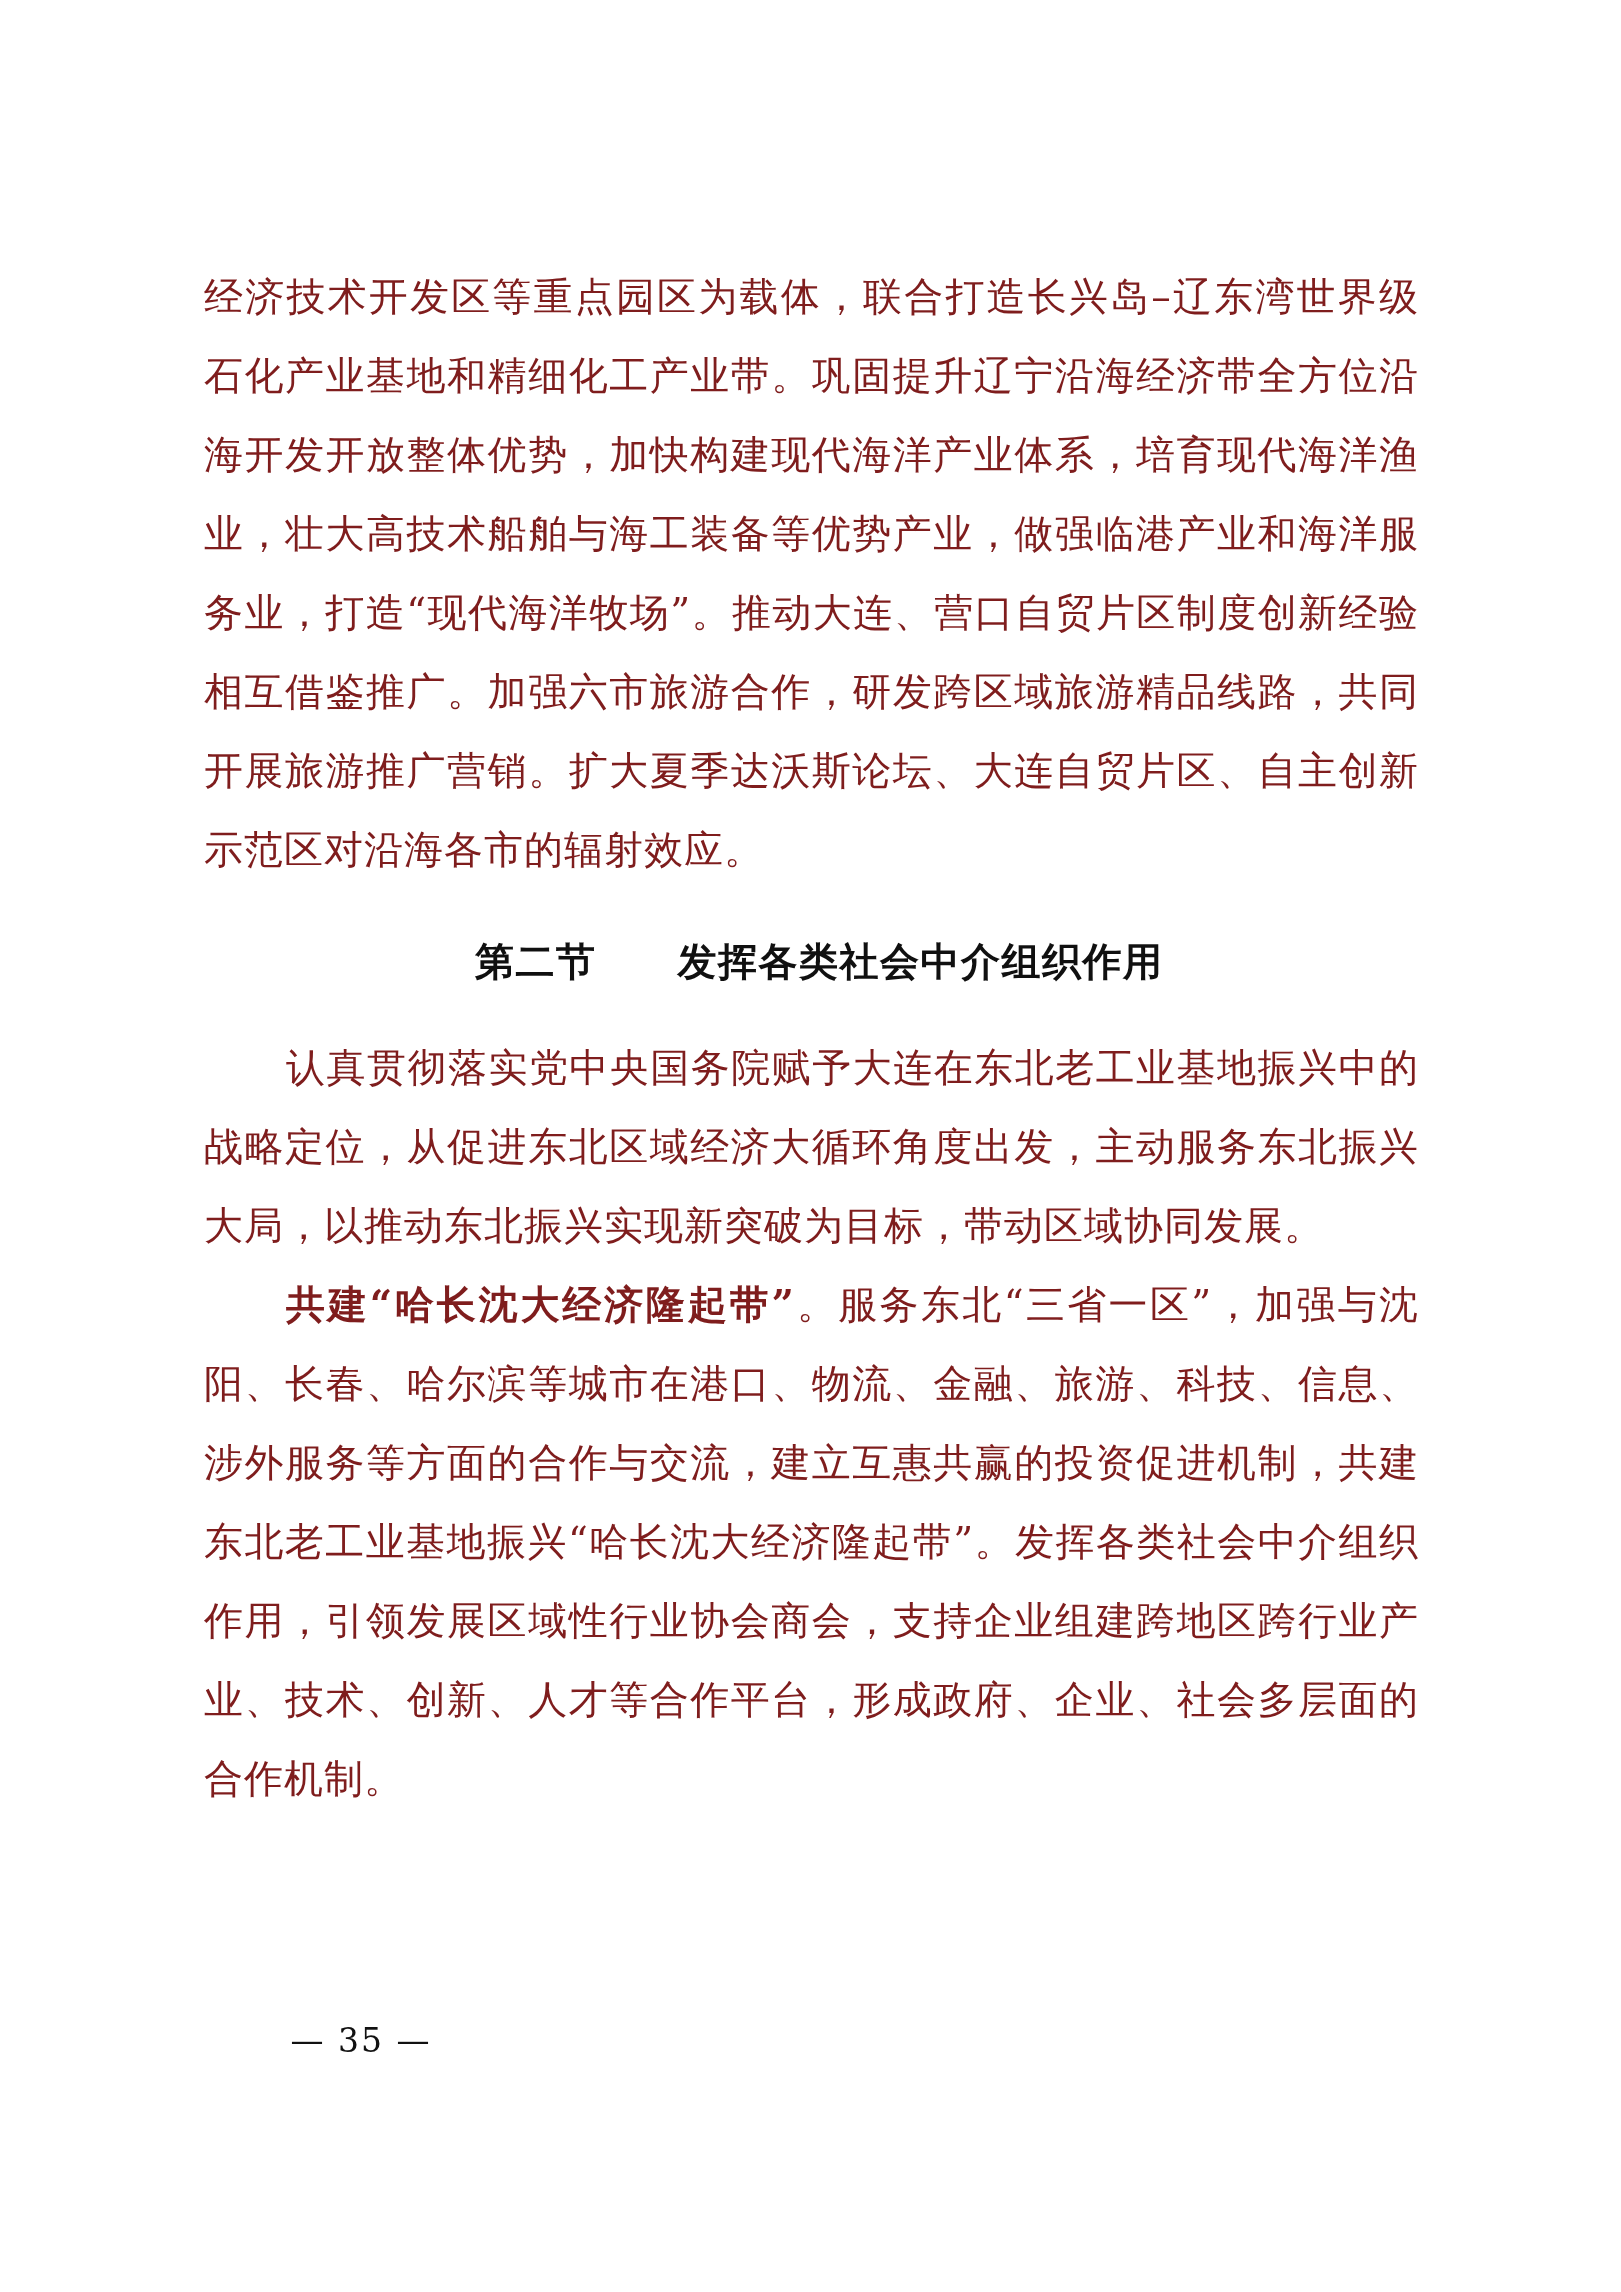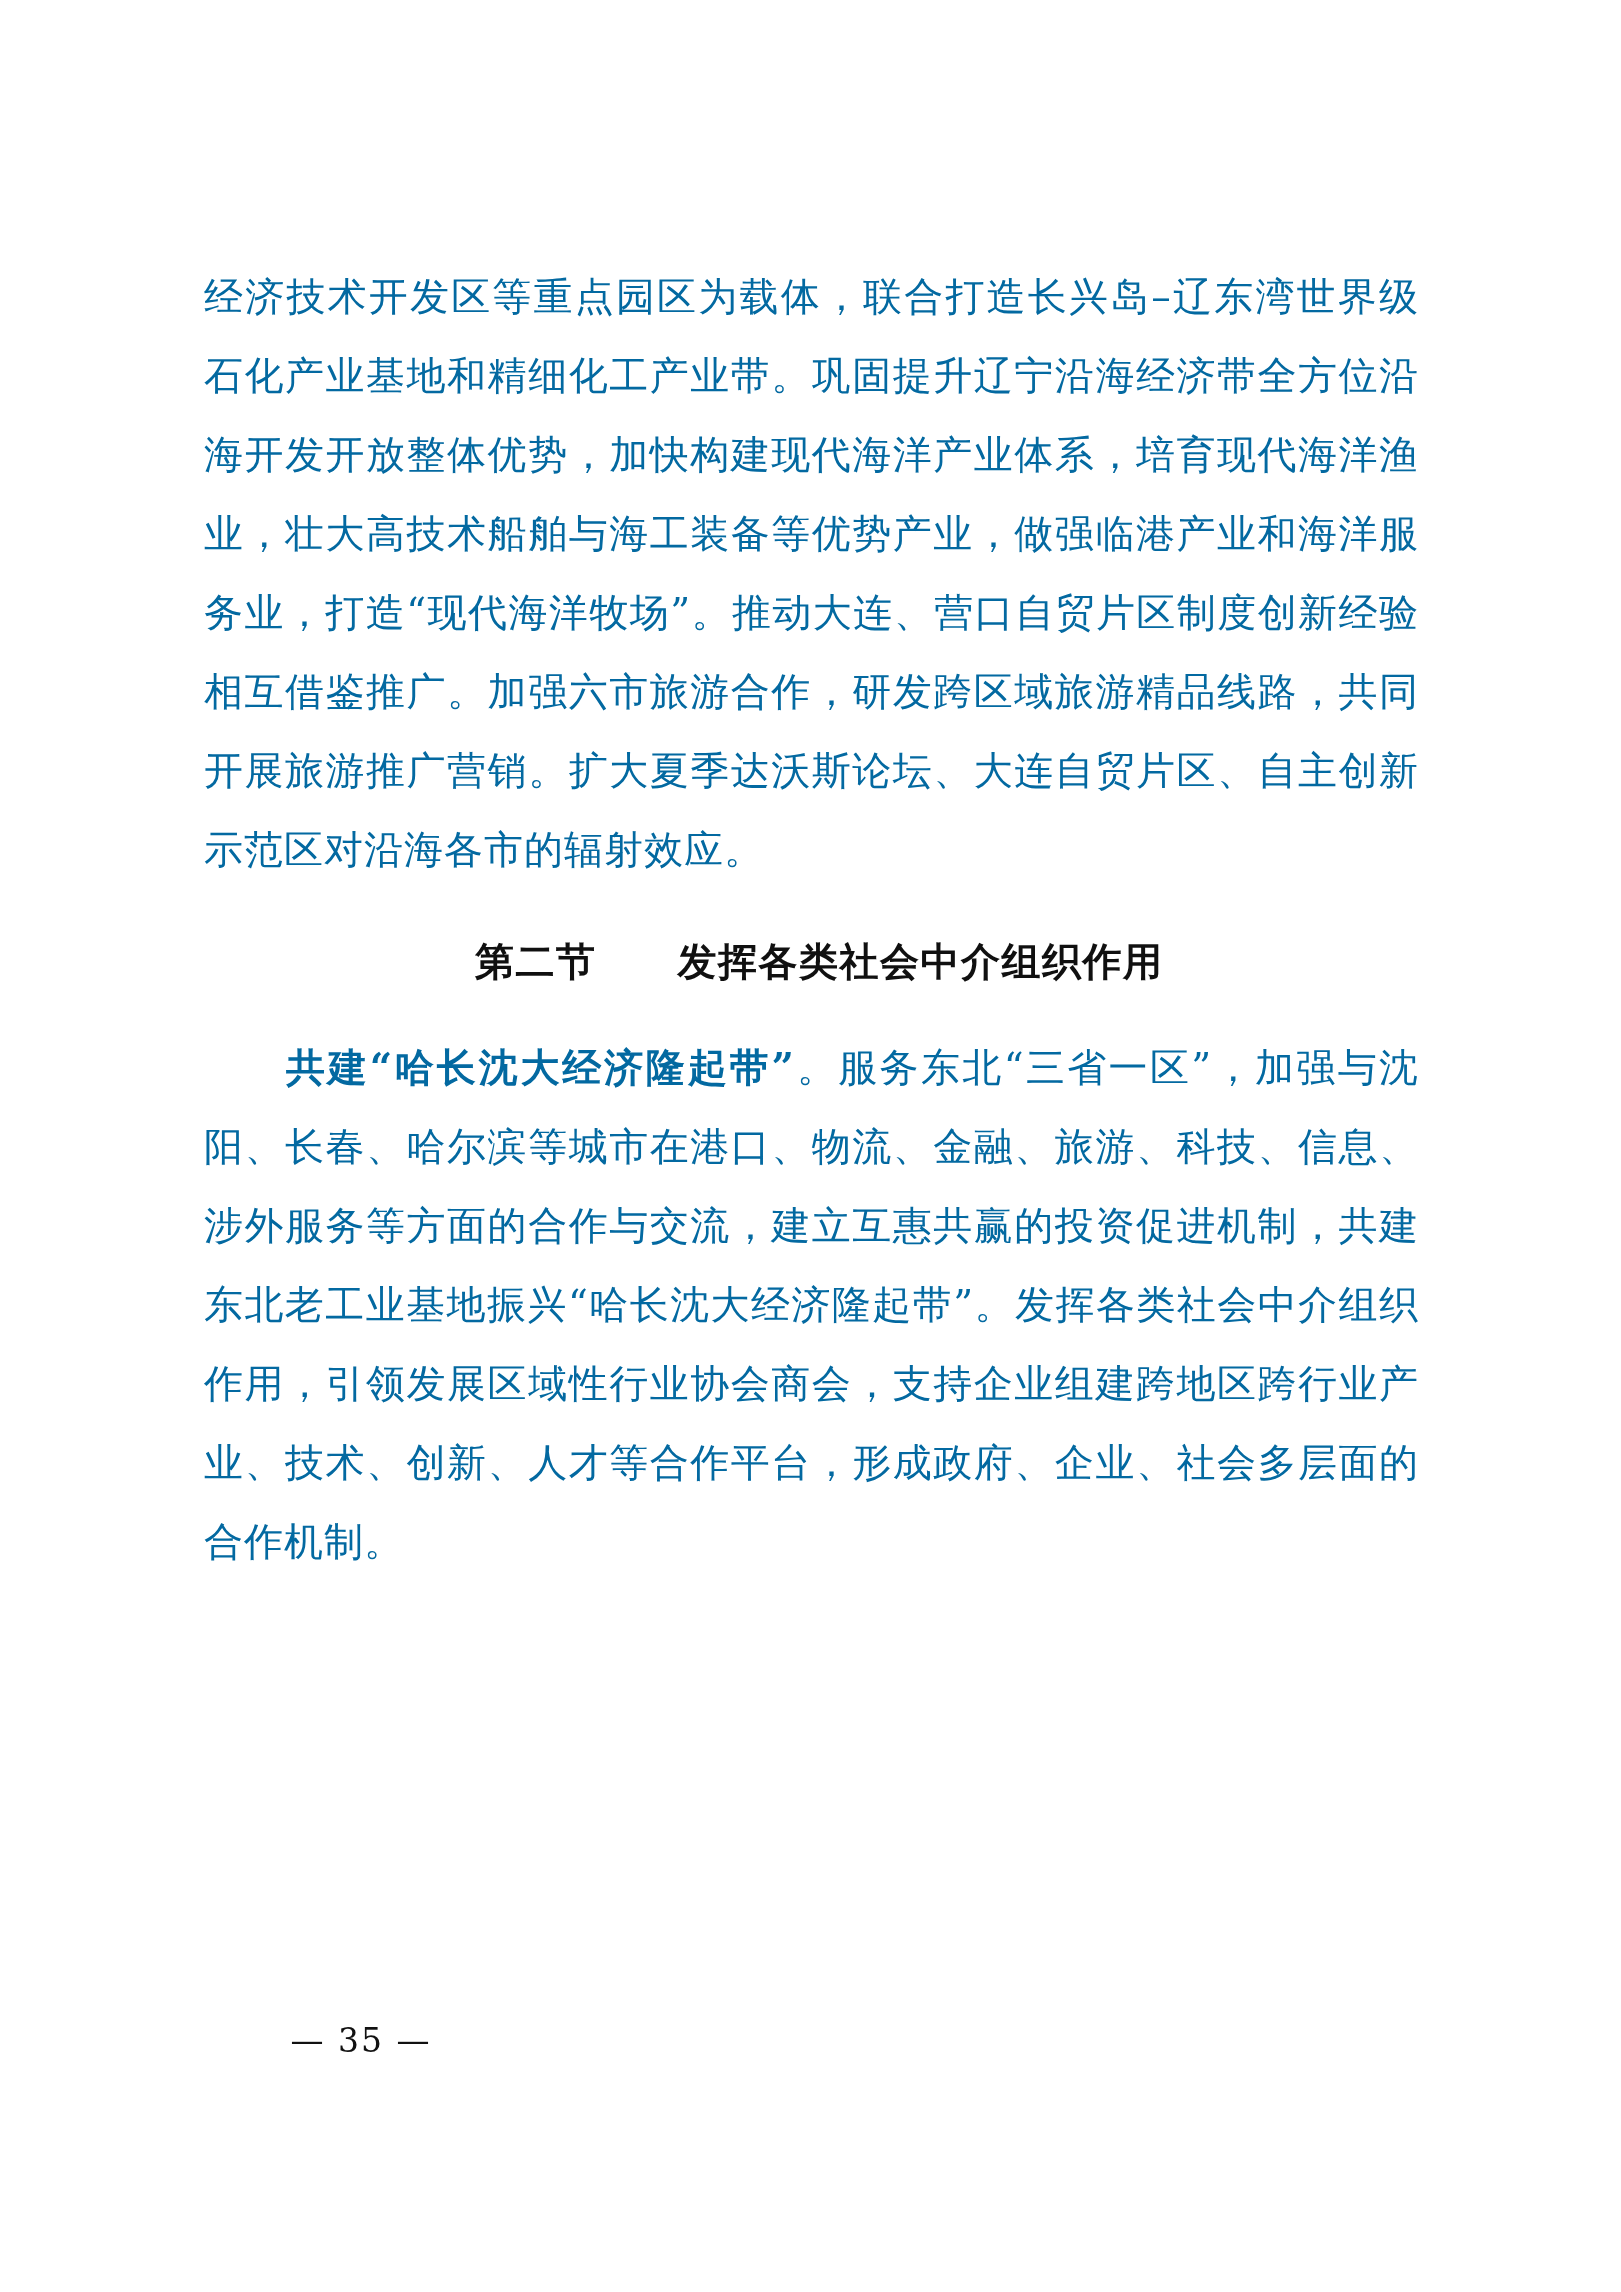--- a/index.html
+++ b/index.html
@@ -22,21 +22,21 @@
     position: absolute;
     left: 204px;
     top: 257px;
     width: 1215px;
   }
   
   .para {
     font-family: "DejaVu Serif", "Liberation Serif", serif;
     font-size: 39px;
     line-height: 79px;
-    color: #0369a1;
+    color: #7f1d1d;
     text-align: justify;
     text-justify: inter-character;
     letter-spacing: 1px;
     margin: 0;
     text-indent: 0;
     word-break: break-all;
     -webkit-font-smoothing: antialiased;
   }
   .para.indent {
     text-indent: 82px;
@@ -85,20 +85,21 @@
 <div class="page">
 
   <div class="content">
 
     <p class="para para-block">经济技术开发区等重点园区为载体，联合打造长兴岛–辽东湾世界级石化产业基地和精细化工产业带。巩固提升辽宁沿海经济带全方位沿海开发开放整体优势，加快构建现代海洋产业体系，培育现代海洋渔业，壮大高技术船舶与海工装备等优势产业，做强临港产业和海洋服务业，打造“现代海洋牧场”。推动大连、营口自贸片区制度创新经验相互借鉴推广。加强六市旅游合作，研发跨区域旅游精品线路，共同开展旅游推广营销。扩大夏季达沃斯论坛、大连自贸片区、自主创新示范区对沿海各市的辐射效应。</p>
 
     <div class="heading-block">
       <p class="section-heading">第二节　　发挥各类社会中介组织作用</p>
     </div>
 
+    <p class="para indent para-block">认真贯彻落实党中央国务院赋予大连在东北老工业基地振兴中的战略定位，从促进东北区域经济大循环角度出发，主动服务东北振兴大局，以推动东北振兴实现新突破为目标，带动区域协同发展。</p>
 
     <p class="para indent para-block"><span class="lead">共建“哈长沈大经济隆起带”</span><span>。服务东北“三省一区”，加强与沈阳、长春、哈尔滨等城市在港口、物流、金融、旅游、科技、信息、涉外服务等方面的合作与交流，建立互惠共赢的投资促进机制，共建东北老工业基地振兴“哈长沈大经济隆起带”。发挥各类社会中介组织作用，引领发展区域性行业协会商会，支持企业组建跨地区跨行业产业、技术、创新、人才等合作平台，形成政府、企业、社会多层面的合作机制。</span></p>
 
   </div>
 
   <div class="pagenum">— 35 —</div>
 
 </div>
 
 

